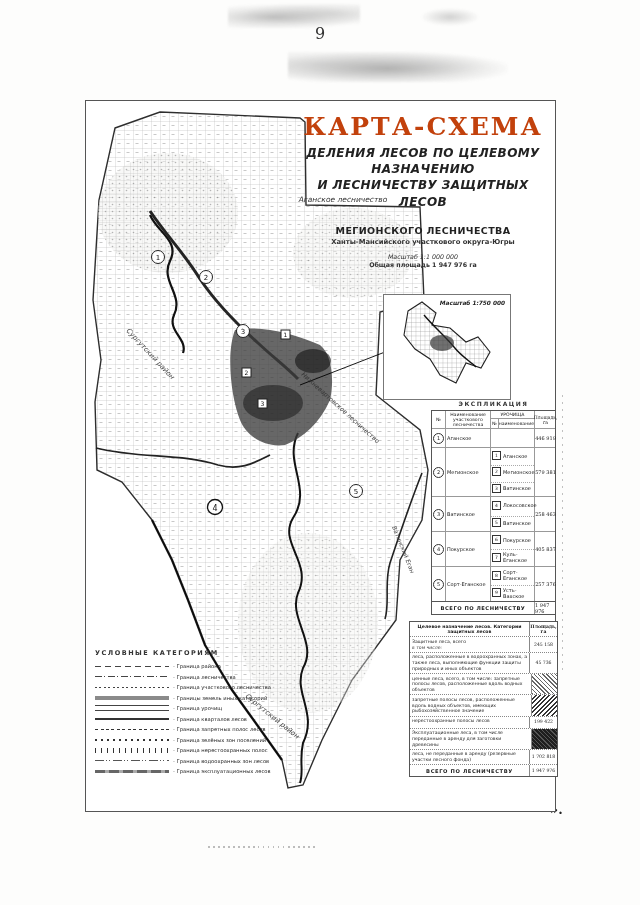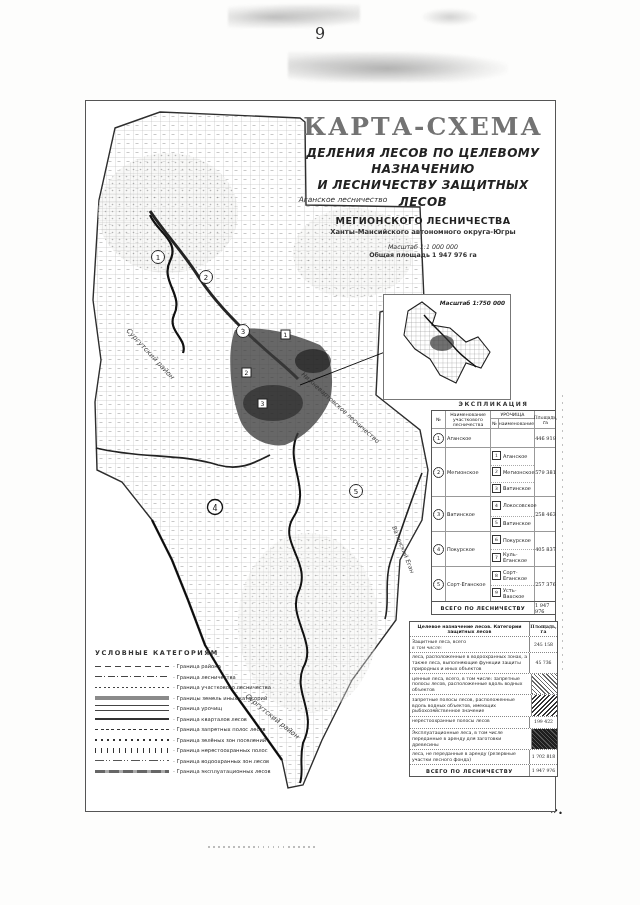--- a/index.html
+++ b/index.html
@@ -25,24 +25,24 @@
     background:repeating-linear-gradient(180deg,#777 0 2px,transparent 2px 7px);}
   .endmark{left:550px;top:802px;font-family:"DejaVu Serif",serif;
     font-size:13px;font-weight:bold;color:#222;}
 
   
   .frame{left:85px;top:100px;width:469px;height:710px;border:1px solid #555;background:#fff;}
 
   
   .titleblock{left:295px;top:112px;width:256px;text-align:center;z-index:3;}
   .t-main{font-family:"DejaVu Serif",serif;font-weight:bold;font-size:25px;
-          letter-spacing:2px;color:#737373;}
+          letter-spacing:2px;color:#c2410c;}
   .t-sub{font-style:italic;font-weight:bold;font-size:12px;letter-spacing:.4px;
          margin-top:4px;color:#222;line-height:1.35;}
-  .t-forestry{font-weight:bold;font-size:9.5px;margin-top:5px;letter-spacing:.4px;}
+  .t-forestry{font-weight:bold;font-size:9.5px;margin-top:15px;letter-spacing:.4px;}
   .t-region{font-size:6.8px;margin-top:2px;font-weight:bold;color:#333;}
   .t-scale{font-size:6.3px;font-style:italic;margin-top:7px;color:#333;}
   .t-area{font-size:6.3px;margin-top:1px;color:#333;font-weight:bold;}
 
   
   .inset{left:383px;top:294px;width:126px;height:104px;border:1px solid #777;
          background:#fff;z-index:3;}
   .inset-scale{position:absolute;right:5px;top:5px;font-size:5.8px;
                font-style:italic;font-weight:bold;color:#222;}
 
@@ -208,21 +208,21 @@
   <text transform="translate(157,594) rotate(39)" font-size="7" font-style="italic" fill="#444">Сургутский район</text>
 </svg>
 
 <div class="abs titleblock">
   <div class="t-main">КАРТА-СХЕМА</div>
   <div class="t-sub">
     <div>ДЕЛЕНИЯ ЛЕСОВ ПО ЦЕЛЕВОМУ НАЗНАЧЕНИЮ</div>
     <div>И ЛЕСНИЧЕСТВУ ЗАЩИТНЫХ ЛЕСОВ</div>
   </div>
   <div class="t-forestry">МЕГИОНСКОГО ЛЕСНИЧЕСТВА</div>
-  <div class="t-region">Ханты-Мансийского автономного округа-Югры</div>
+  <div class="t-region">Ханты-Мансийского участкового округа-Югры</div>
   <div class="t-scale">Масштаб 1:1 000 000</div>
   <div class="t-area">Общая площадь 1 947 976 га</div>
 </div>
 
 <div class="abs inset">
   <svg width="124" height="102" viewBox="0 0 124 102">
     <defs>
       <pattern id="igrid" width="4.5" height="4.5" patternUnits="userSpaceOnUse">
         <rect width="4.5" height="4.5" fill="#fff"></rect>
         <path d="M4.5 0H0V4.5" stroke="#8a8a8a" stroke-width="0.5" fill="none"></path>

